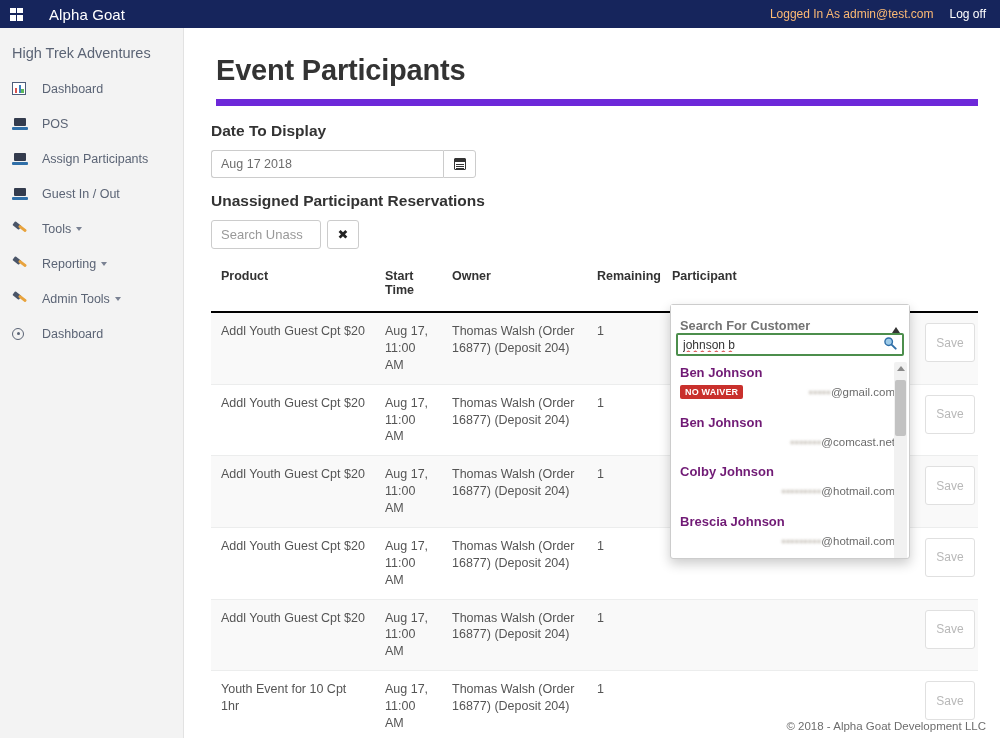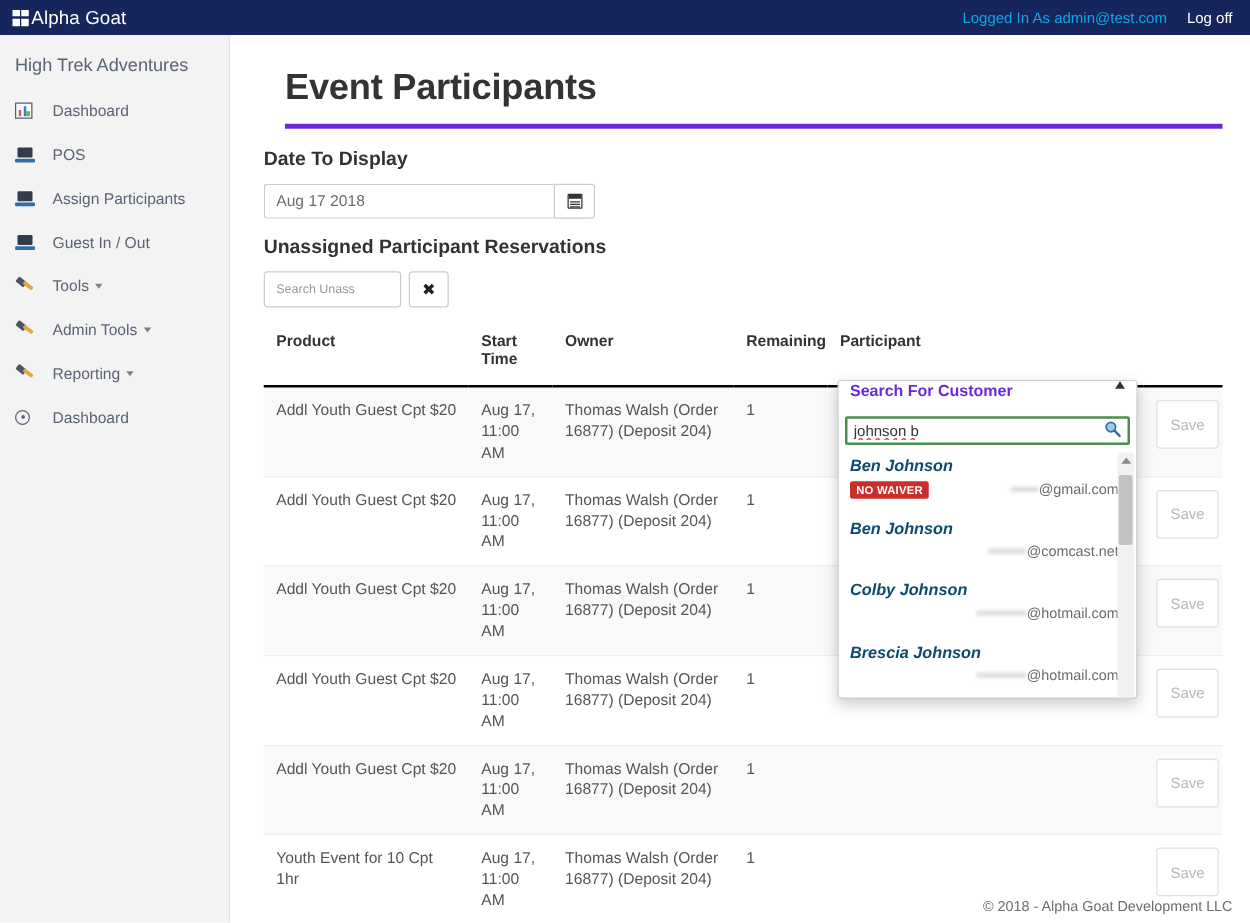--- a/index.html
+++ b/index.html
@@ -15,37 +15,37 @@
 
   
   .navbar {
     position: absolute; top: 0; left: 0;
     width: 1000px; height: 28px;
     background: #16255c;
     display: flex; align-items: center;
     padding: 0 10px;
     color: #fff;
   }
-  .brand { display: flex; align-items: center; gap: 2px; }
+  .brand { display: flex; align-items: center; gap: 26px; }
   .brand-glyph {
     width: 13px; height: 13px;
     display: grid;
     grid-template-columns: 1fr 1fr;
     grid-template-rows: 1fr 1fr;
     gap: 1.5px;
   }
   .brand-glyph i { background: #fff; display: block; }
   .brand-name { font-size: 15px; letter-spacing: .1px; }
   .nav-right {
     margin-left: auto;
     display: flex; align-items: center; gap: 16px;
     font-size: 12px;
     padding-right: 4px;
   }
-  .nav-right span { color: #0ea5e9; }
+  .nav-right span { color: #fdba74; }
   .nav-right a { color: #fff; text-decoration: none; }
 
   
   .sidebar {
     position: absolute; top: 28px; left: 0;
     width: 184px; height: 710px;
     background: #f3f3f3;
     border-right: 1px solid #e2e2e2;
     padding-top: 13px;
   }
@@ -98,23 +98,23 @@
     position: absolute; top: 28px; left: 184px;
     width: 816px; height: 710px;
     background: #fff;
     padding: 16px 22px 0 27px;
     overflow: hidden;
   }
   h1.page-title {
     font-size: 29px;
     font-weight: bold;
     color: #333;
-    margin: 10px 0 16px 17px;
+    margin: 10px 0 16px 5px;
     padding-bottom: 12px;
-    border-bottom: 4px solid #6d28d9;
+    border-bottom: 7px solid #6d28d9;
     letter-spacing: -0.2px;
   }
   h3.section-label {
     font-size: 15.5px;
     font-weight: bold;
     color: #333;
     margin: 14px 0 10px 0;
   }
 
   
@@ -144,21 +144,21 @@
   .ic-cal::before { content:""; position:absolute; top:0; left:0; right:0; height:3px; background:#333; }
   .ic-cal::after { content:""; position:absolute; top:5px; left:1px; width:8px; height:1px; box-shadow: 0 2px 0 #333, 0 4px 0 #333; background:#333; }
 
   
   .usearch-group { display: flex; margin-bottom: 12px; }
   .usearch-input {
     width: 110px; height: 29px;
     border: 1px solid #ccc;
     border-radius: 3px;
     padding: 0 9px;
-    font-size: 10px;
+    font-size: 13px;
     color: #555;
     font-family: "Liberation Sans", sans-serif;
     outline: none;
   }
   .usearch-input::placeholder { color: #999; }
   .usearch-clear {
     width: 32px; height: 29px;
     margin-left: 6px;
     border: 1px solid #ccc;
     border-radius: 3px;
@@ -218,23 +218,23 @@
     left: 486px; top: 276px;
     width: 240px;
     background: #fff;
     border: 1px solid #ccc;
     border-radius: 3px;
     box-shadow: 0 5px 12px rgba(0,0,0,.2);
     z-index: 60;
   }
   .dd-header {
     height: 28px;
-    display: flex; align-items: flex-start;
+    display: flex; align-items: flex-end;
     padding: 0 9px;
-    font-size: 12.8px; font-weight: bold; color: #6d28d9;
+    font-size: 12.8px; font-weight: bold; color: #737373;
     background: #fff;
     cursor: pointer;
   }
   .dd-header .arrow-up {
     margin-left: auto;
     border-left: 4.5px solid transparent;
     border-right: 4.5px solid transparent;
     border-bottom: 6px solid #333;
   }
   .dd-search-wrap {
@@ -260,21 +260,21 @@
     pointer-events: none;
   }
   .dd-list {
     position: relative;
     max-height: 216px;
     overflow: hidden;
     padding: 0 0 0 0;
     border-top: none;
   }
   .dd-item { padding: 3px 14px 3px 9px; cursor: pointer; }
-  .dd-name { font-size: 13px; font-weight: bold; color: #0c4a6e; line-height: 1.5; font-style: italic; }
+  .dd-name { font-size: 13px; font-weight: bold; color: #701a75; line-height: 1.5; }
   .dd-meta {
     display: flex; align-items: center;
     min-height: 17px;
     margin: 1px 0 6px 0;
     font-size: 11.5px;
     color: #777;
   }
   .badge-nowaiver {
     background: #c9302c;
     color: #fff;
@@ -376,28 +376,28 @@
     <span class="ico">
         <span class="ic-hammer"></span>
       </span>
     <span>Tools</span>
     <span class="caret-dn"></span>
   </div>
   <div class="side-item">
     <span class="ico">
         <span class="ic-hammer"></span>
       </span>
+    <span>Reporting</span>
+    <span class="caret-dn"></span>
+  </div>
+  <div class="side-item">
+    <span class="ico">
+        <span class="ic-hammer"></span>
+      </span>
     <span>Admin Tools</span>
-    <span class="caret-dn"></span>
-  </div>
-  <div class="side-item">
-    <span class="ico">
-        <span class="ic-hammer"></span>
-      </span>
-    <span>Reporting</span>
     <span class="caret-dn"></span>
   </div>
   <div class="side-item">
     <span class="ico">
         <span class="ic-gear"></span>
       </span>
     <span>Dashboard</span>
   </div>
 </div>
 

